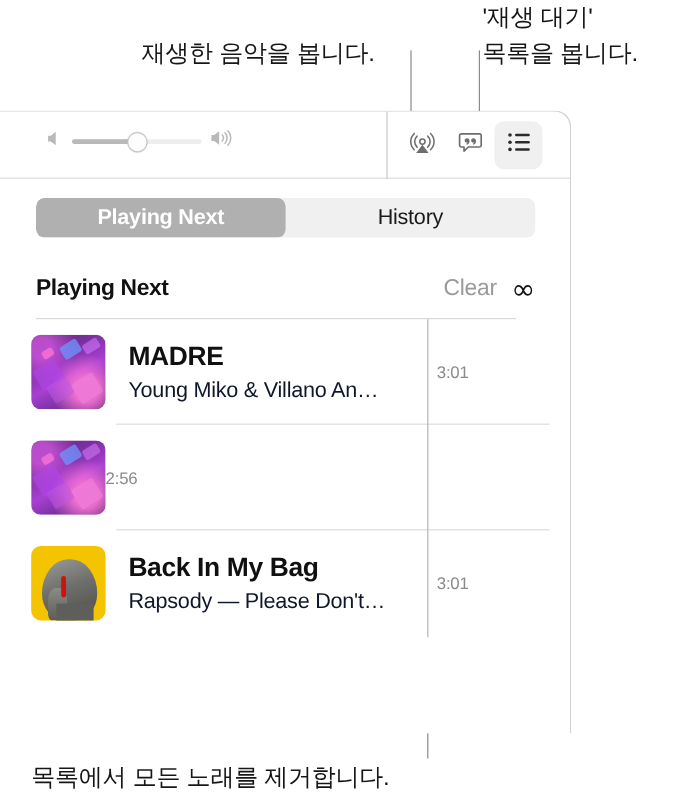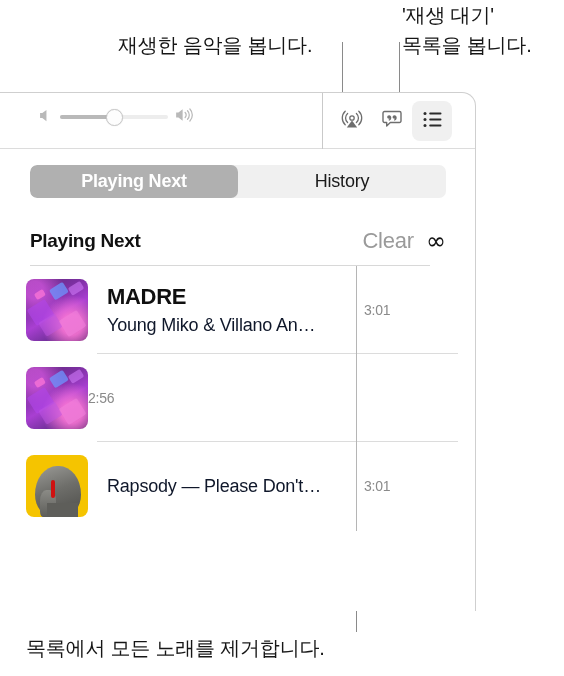--- a/index.html
+++ b/index.html
@@ -145,21 +145,21 @@
   }
   #section-title {
     font-size: 19px; font-weight: 700; color: #111111;
     letter-spacing: -0.3px;
   }
   #section-actions {
     margin-left: auto;
     display: flex; align-items: center; gap: 12px;
   }
   #clear-button {
-    font-size: 22px; color: #9a9a9a; letter-spacing: -0.2px;
+    font-size: 19px; color: #9a9a9a; letter-spacing: -0.2px;
   }
   #infinity-icon {
     font-size: 24px; color: #111111; line-height: 1;
     font-family: "DejaVu Sans", sans-serif;
   }
   #header-rule {
     position: absolute;
     left: 50px; top: 172px;
     width: 400px; height: 1px; background: #d8d8d8;
   }
@@ -407,20 +407,21 @@
       </div>
 
       <div class="track-row">
         <div class="art art-yellow">
           <span class="face"></span>
             <span class="hand"></span>
             <span class="tear"></span>
             <span class="neck"></span>
         </div>
         <div class="track-mid">
+          <div class="track-title">Back In My Bag</div>
           <div class="track-sub">Rapsody — Please Don't…</div>
         </div>
         <div class="track-dur">3:01</div>
       </div>
 
     </div>
 
     <div style="position:absolute; left:376px; top:173px; width:1px; height:265px; background:#b5b5b5;"></div>
 
   </div>

